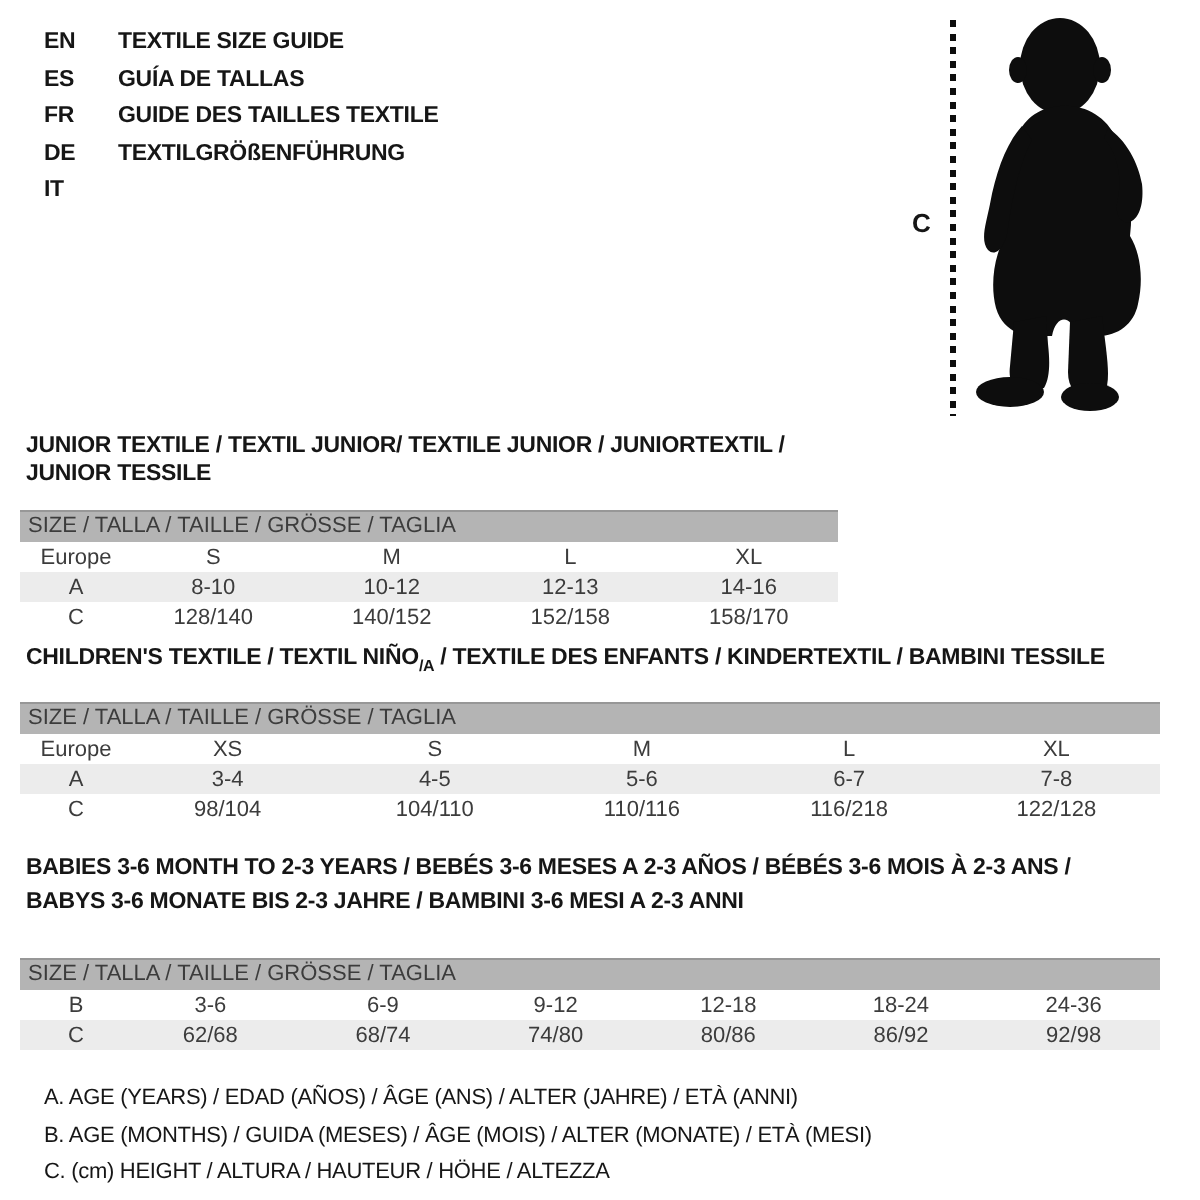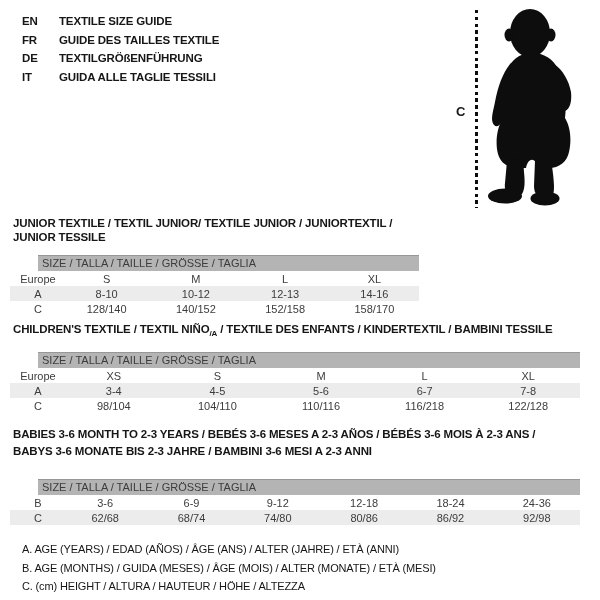--- a/index.html
+++ b/index.html
@@ -19,21 +19,21 @@
   .c-label{position:absolute;left:456px;top:104px;font-size:13px;font-weight:bold;}
   .baby{position:absolute;left:486px;top:6px;}
   
   .size-table{position:absolute;left:10px;}
   .tbl-title{margin:0 0 11px 3px;font-size:11.5px;font-weight:bold;letter-spacing:-0.15px;line-height:14px;}
   .tbl-title .subsc{font-size:8px;vertical-align:sub;}
   .tbl-title.twolines{line-height:17px;margin-bottom:19px;}
   .band{
     height:15px;line-height:15px;background:var(--band-bg,#b4b4b4);
     border-top:1px solid var(--band-border,#979797);
-    font-size:11px;color:var(--table-text,#3c3c3c);padding-left:4px;margin-left:28px;
+    font-size:11px;color:var(--table-text,#3c3c3c);padding-left:4px;
   }
   table.sizes{border-collapse:collapse;table-layout:fixed;width:100%;}
   table.sizes td{
     height:15px;padding:0;font-size:11px;color:var(--table-text,#3c3c3c);
     text-align:center;vertical-align:middle;
   }
   table.sizes td.rowlabel{text-align:center;padding-left:4px;}
   table.sizes tr.shaded td{background:var(--shaded-row,#ececec);}
   
   .footnotes{position:absolute;left:22px;top:540px;}
@@ -46,30 +46,33 @@
 <body>
 
 <div class="canvas">
 
   <div class="lang-block">
     <div class="lang-row">
       <span class="lang-code">EN</span>
       <span class="lang-label">TEXTILE SIZE GUIDE</span>
     </div>
     <div class="lang-row">
+      <span class="lang-code">ES</span>
+      <span class="lang-label">GUÍA DE TALLAS</span>
+    </div>
+    <div class="lang-row">
       <span class="lang-code">FR</span>
       <span class="lang-label">GUIDE DES TAILLES TEXTILE</span>
     </div>
     <div class="lang-row">
       <span class="lang-code">DE</span>
       <span class="lang-label">TEXTILGRÖßENFÜHRUNG</span>
     </div>
     <div class="lang-row">
       <span class="lang-code">IT</span>
-      <span class="lang-label">GUIDA ALLE TAGLIE TESSILI</span>
     </div>
   </div>
 
   <div class="dashes"></div>
   <div class="c-label">C</div>
   <svg class="baby" width="96" height="200" viewBox="0 0 96 200" fill="#0d0d0d" aria-hidden="true">
     <ellipse cx="44" cy="27" rx="20" ry="24"></ellipse>
     <ellipse cx="23" cy="29" rx="4.5" ry="6.5"></ellipse>
     <ellipse cx="65" cy="29" rx="4.5" ry="6.5"></ellipse>
     <path d="M44,47 C31,48 24,56 21,66 C17,82 15,100 16,114 C11,122 9,137 12,148

